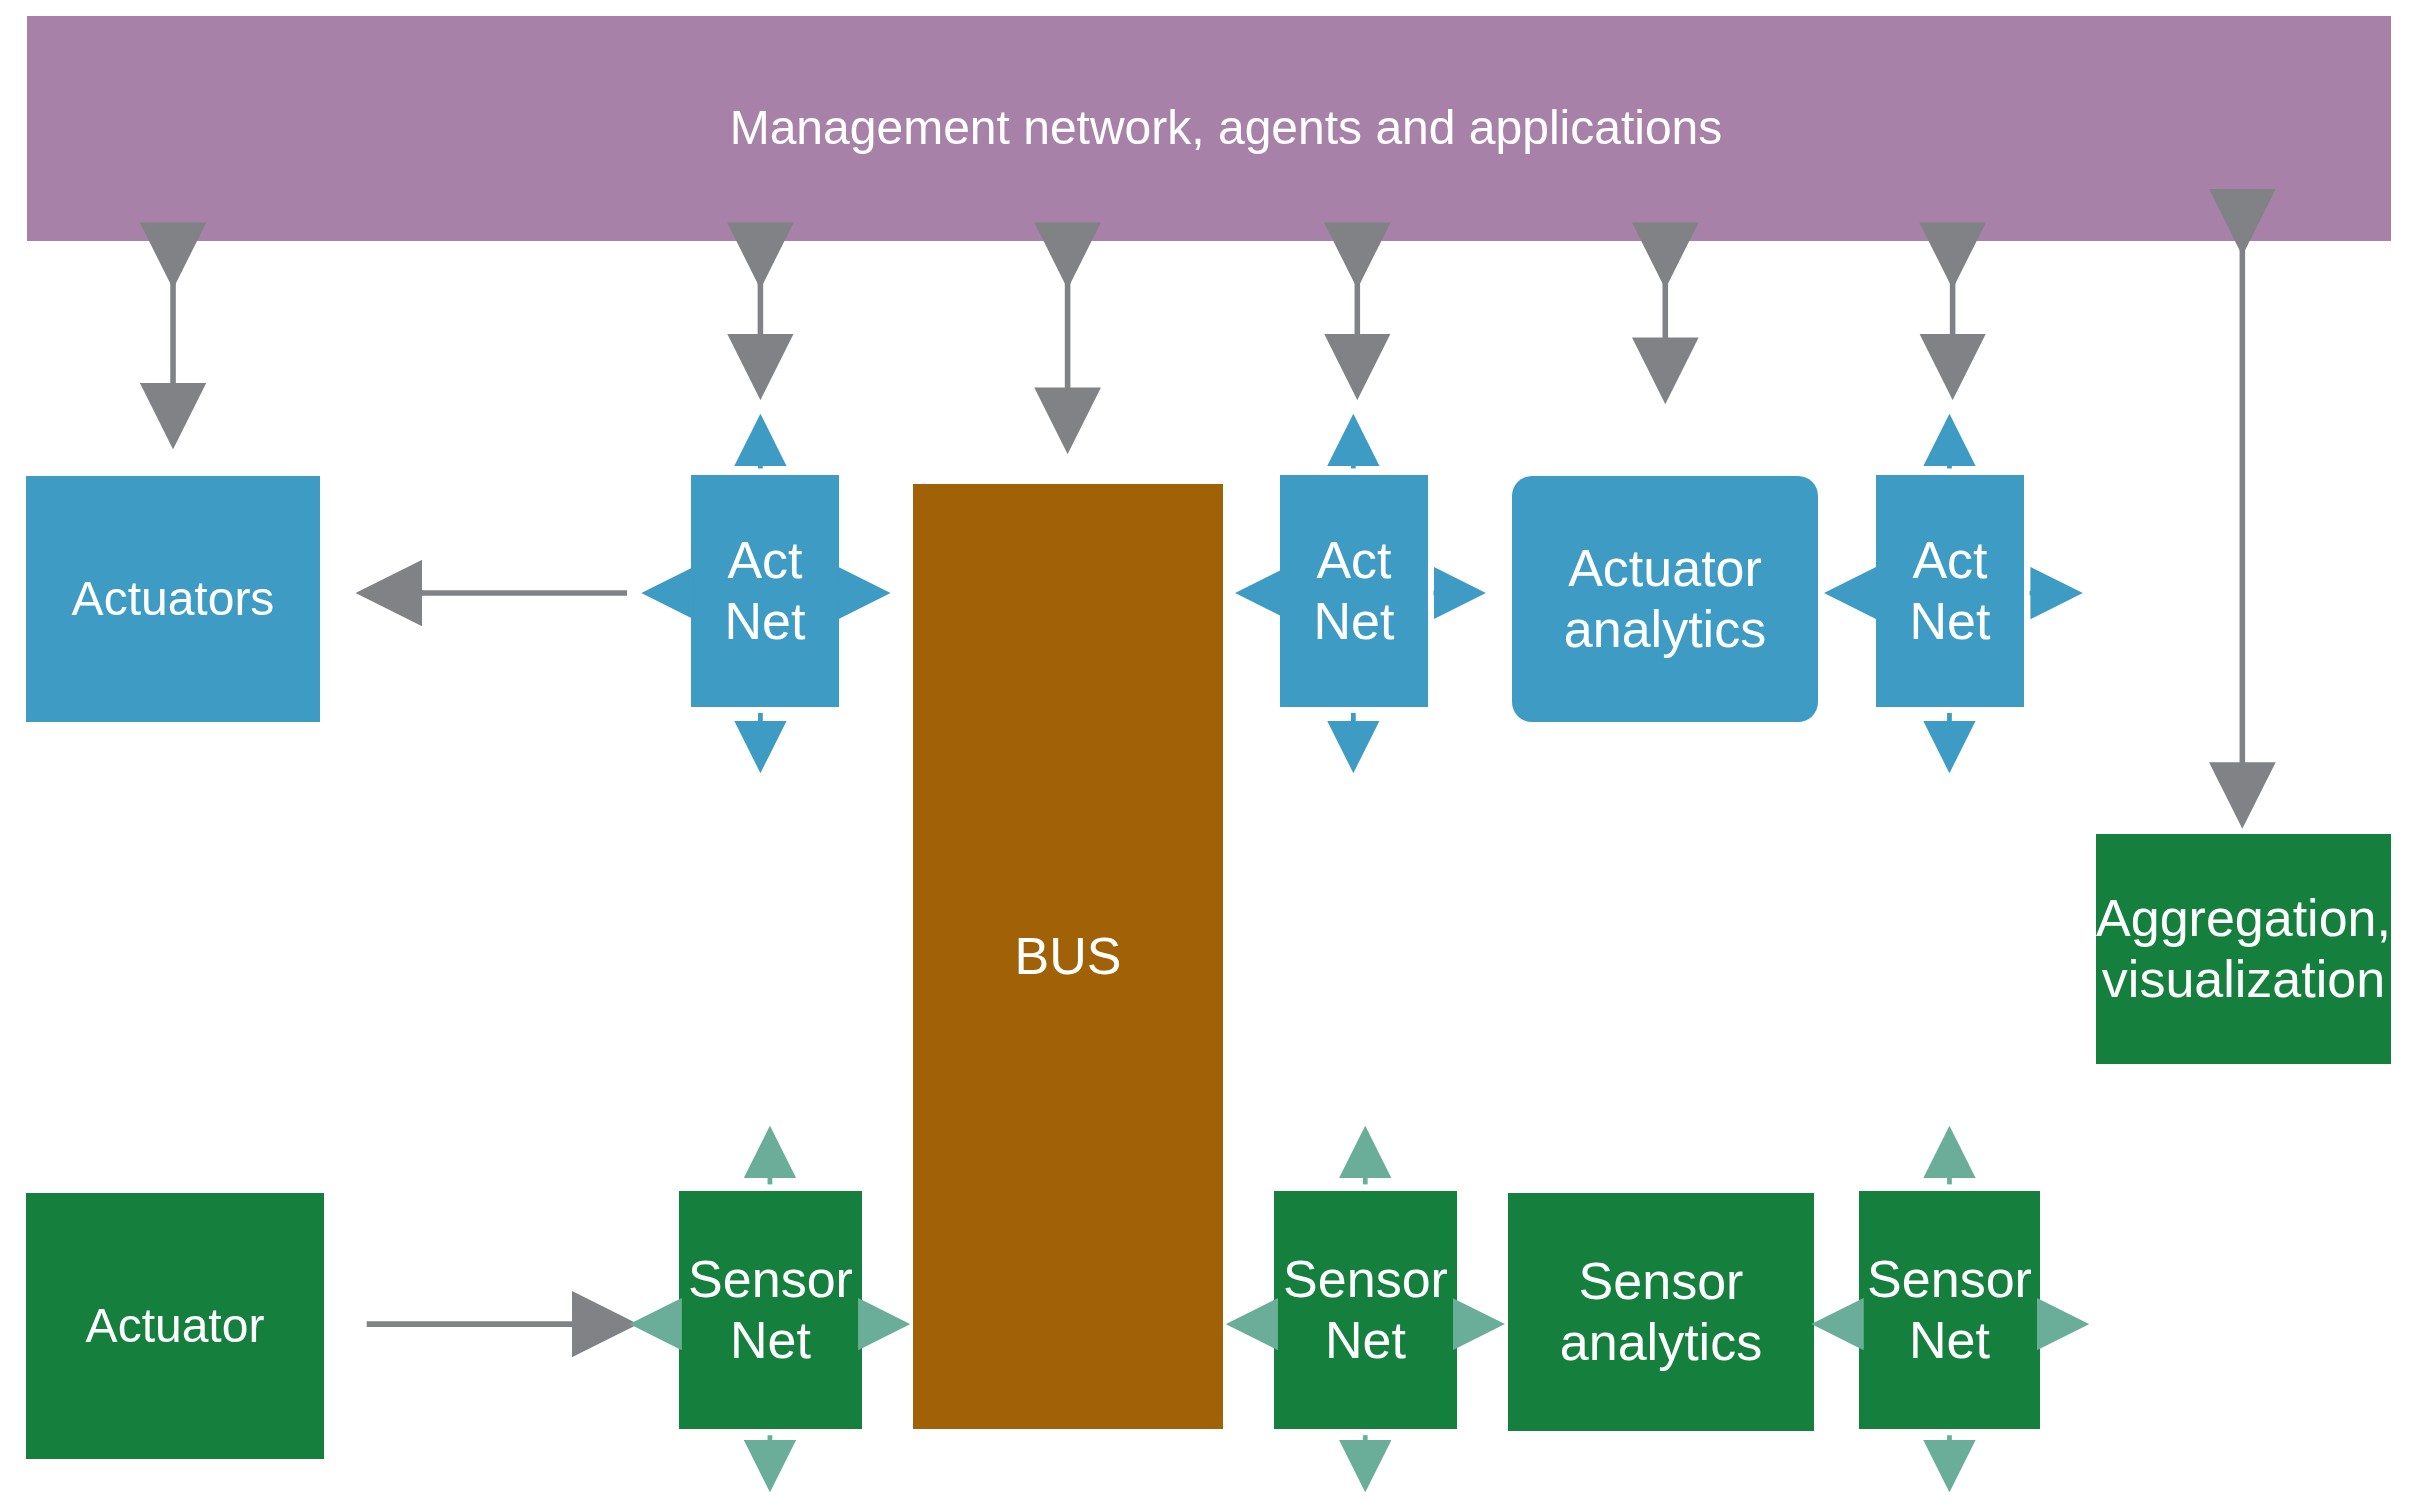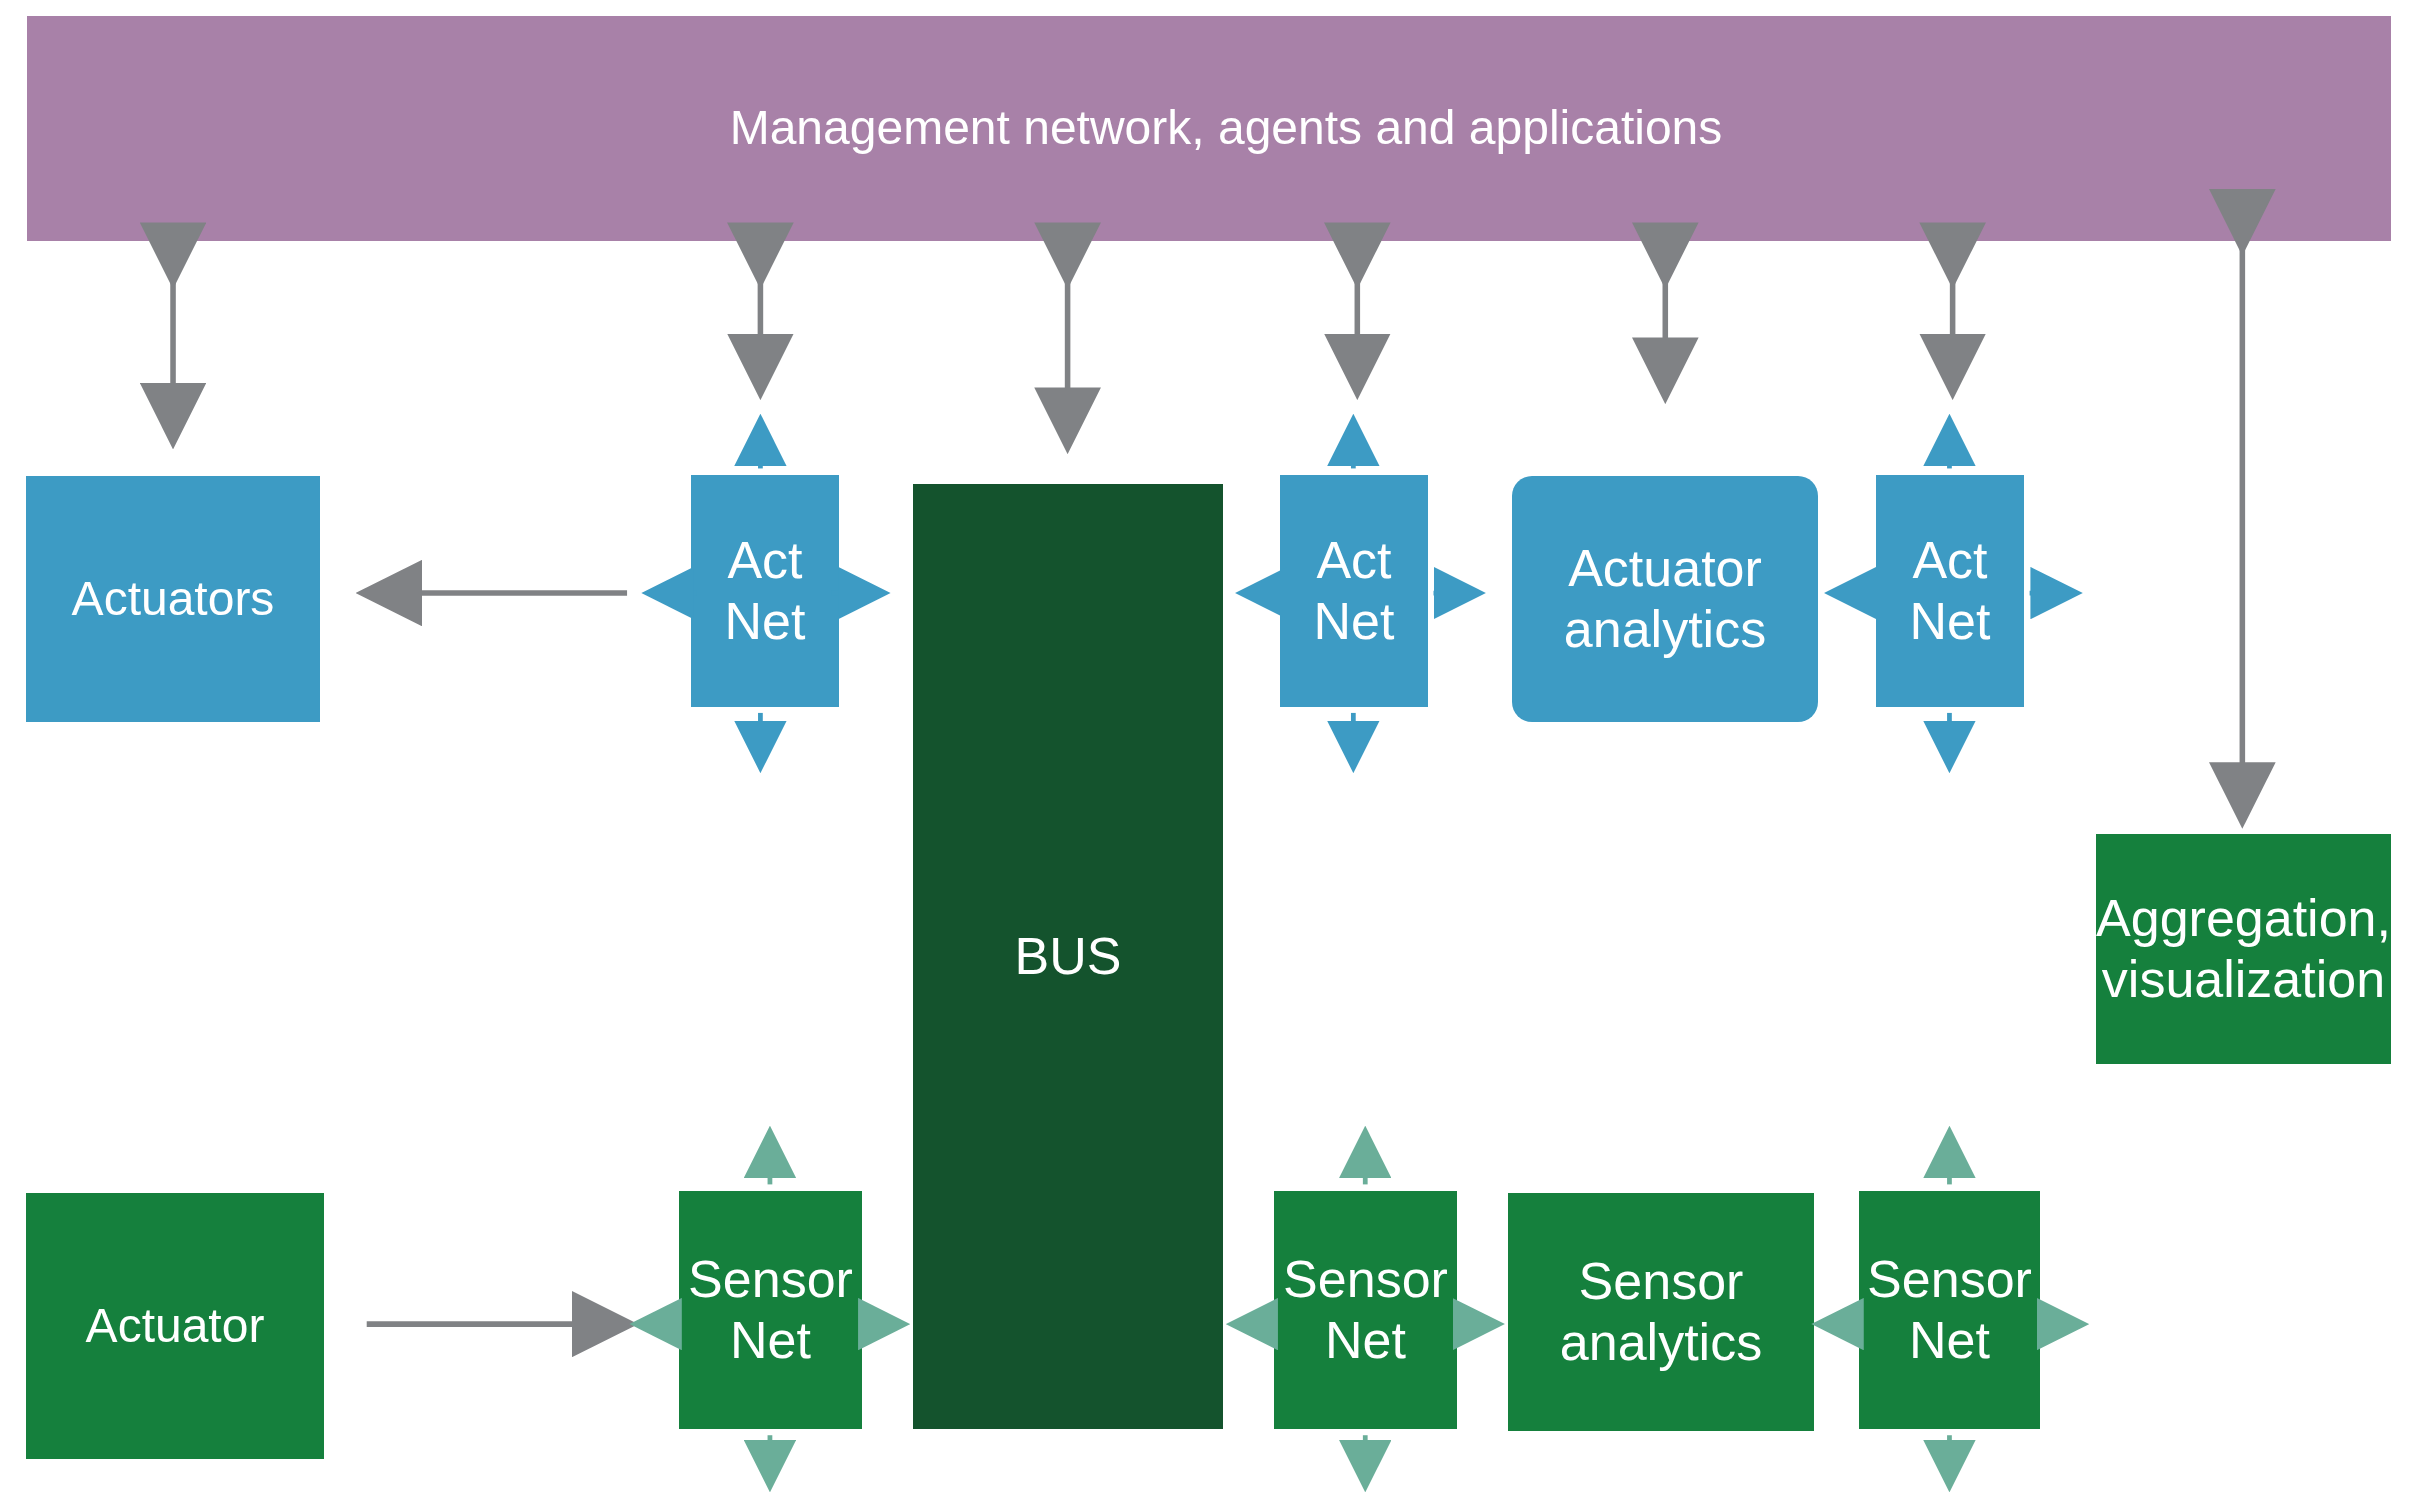--- a/index.html
+++ b/index.html
@@ -3,21 +3,21 @@
 <meta charset="utf-8">
 <title>IoT Architecture Diagram</title>
 <style>
   html,body{margin:0;padding:0;background:#ffffff;}
   body{font-family:"Liberation Sans",sans-serif;}
   #stage{position:relative;width:2413px;height:1506px;background:#ffffff;overflow:hidden;}
   .box{position:absolute;display:flex;align-items:center;justify-content:center;text-align:center;color:#ffffff;line-height:1.18;box-sizing:border-box;}
   .blue{background:#3d9bc4;}
   .green{background:#15803d;}
   .purple{background:#a881a8;padding-left:34px;}
-  .bus{background:#14532d;}
+  .bus{background:#a16207;}
   .lbl{display:block;white-space:pre-line;}
   svg.overlay{position:absolute;left:0;top:0;width:2413px;height:1506px;pointer-events:none;}
   .f56{font-size:52px;}
   .f60{font-size:48px;}
 </style>
 </head>
 <body>
 
 <div id="stage">
 

